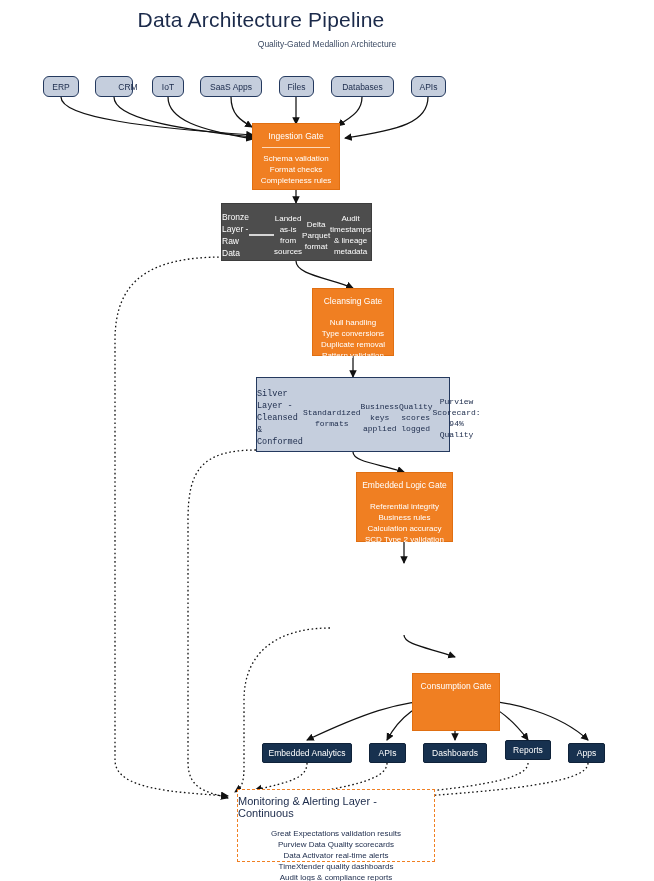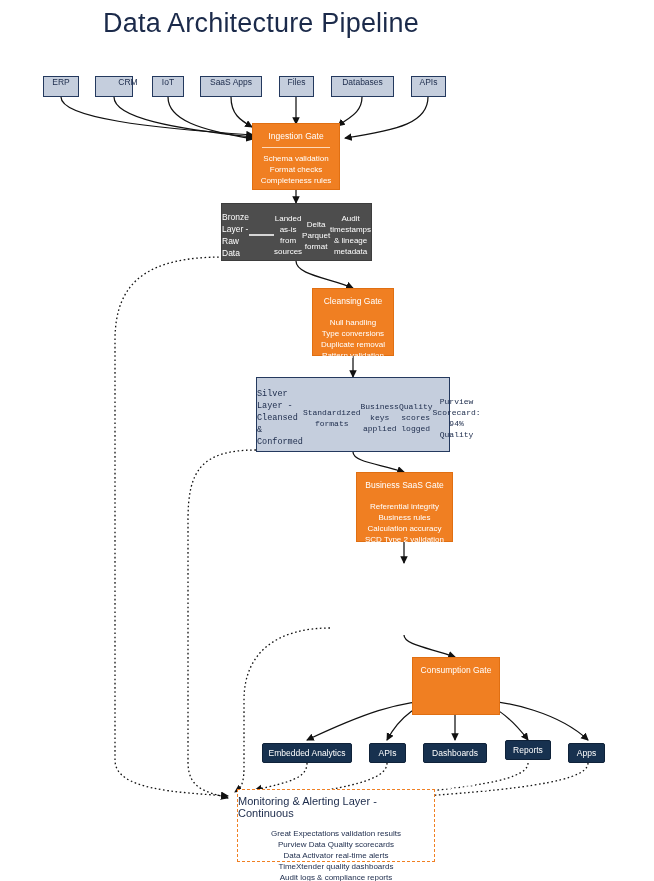--- a/index.html
+++ b/index.html
@@ -9,31 +9,31 @@
     -webkit-font-smoothing:antialiased;
   }
   #canvas{position:absolute;left:0;top:0;width:654px;height:881px;}
   svg.edges{position:absolute;left:0;top:0;width:654px;height:881px;pointer-events:none;}
 
   .node{position:absolute;box-sizing:border-box;}
 
   
   .title{
     position:absolute;left:0;top:8px;width:522px;text-align:center;
-    font-size:27px;color:#1b2a4a;letter-spacing:.2px;
+    font-size:21px;color:#1b2a4a;letter-spacing:.2px;
   }
   .subtitle{
     position:absolute;left:0;top:39px;width:654px;text-align:center;
     font-size:8.5px;color:#3b4a63;
   }
 
   
   .src{
-    background:#c5cedd;border:1.4px solid #24395e;border-radius:0;
-    height:21px;display:flex;align-items:flex-start;justify-content:center;
+    background:#c5cedd;border:1.4px solid #24395e;border-radius:6px;
+    height:21px;display:flex;align-items:center;justify-content:center;
     font-size:8.5px;color:#1b2a4a;white-space:nowrap;
   }
 
   
   .gate{
     background:#f07f22;border:1px solid #e06f12;
     display:flex;flex-direction:column;align-items:center;
     color:#ffffff;padding-top:6px;
   }
   .gate .hd{font-size:8.5px;line-height:12px;}
@@ -71,20 +71,21 @@
   .monitor .hd{font-size:11px;line-height:12px;}
   .monitor .rule{height:2px;background:#5d7196;margin:5px 0 4px 0;width:94%;}
   .monitor .bd{font-size:8px;line-height:11px;text-align:center;}
 </style>
 </head>
 <body>
 
 <div id="canvas">
 
   <div class="title">Data Architecture Pipeline</div>
+  <div class="subtitle">Quality-Gated Medallion Architecture</div>
 
   <svg class="edges" viewBox="0 0 654 881">
     <defs>
       <marker id="ah" markerWidth="7" markerHeight="7" refX="5.4" refY="3" orient="auto">
         <path d="M0,0 L6.2,3 L0,6 z" fill="#111111"></path>
       </marker>
       <marker id="ahd" markerWidth="7" markerHeight="7" refX="5.4" refY="3" orient="auto">
         <path d="M0,0 L6.2,3 L0,6 z" fill="#111111"></path>
       </marker>
     </defs>
@@ -178,30 +179,30 @@
   <div class="node layer layer-silver" style="left:256px;top:377px;width:194px;height:75px;font-family:Liberation Mono, monospace;">
     <div class="hd">Silver Layer - Cleansed &amp; Conformed</div>
     <div class="rule"></div>
     <div class="bd">Standardized formats</div>
     <div class="bd">Business keys applied</div>
     <div class="bd">Quality scores logged</div>
     <div class="bd">Purview Scorecard: 94% Quality</div>
   </div>
 
   <div class="node gate" style="left:356px;top:472px;width:97px;height:70px;">
-    <div class="hd">Business SaaS Gate</div>
+    <div class="hd">Embedded Logic Gate</div>
     <div class="rule"></div>
     <div class="bd">Referential integrity</div>
     <div class="bd">Business rules</div>
     <div class="bd">Calculation accuracy</div>
     <div class="bd">SCD Type 2 validation</div>
   </div>
 
 
-  <div class="node gate" style="left:412px;top:657px;width:88px;height:58px;gap:28px;">
+  <div class="node gate" style="left:412px;top:673px;width:88px;height:58px;gap:28px;">
     <div class="hd">Consumption Gate</div>
     <div class="rule"></div>
     <div class="bd">Access controls</div>
     <div class="bd">Row-level security</div>
     <div class="bd">Freshness validation</div>
   </div>
 
   <div class="node out" style="left:262px;top:743px;width:90px;">
     <span>Embedded Analytics</span>
   </div>

